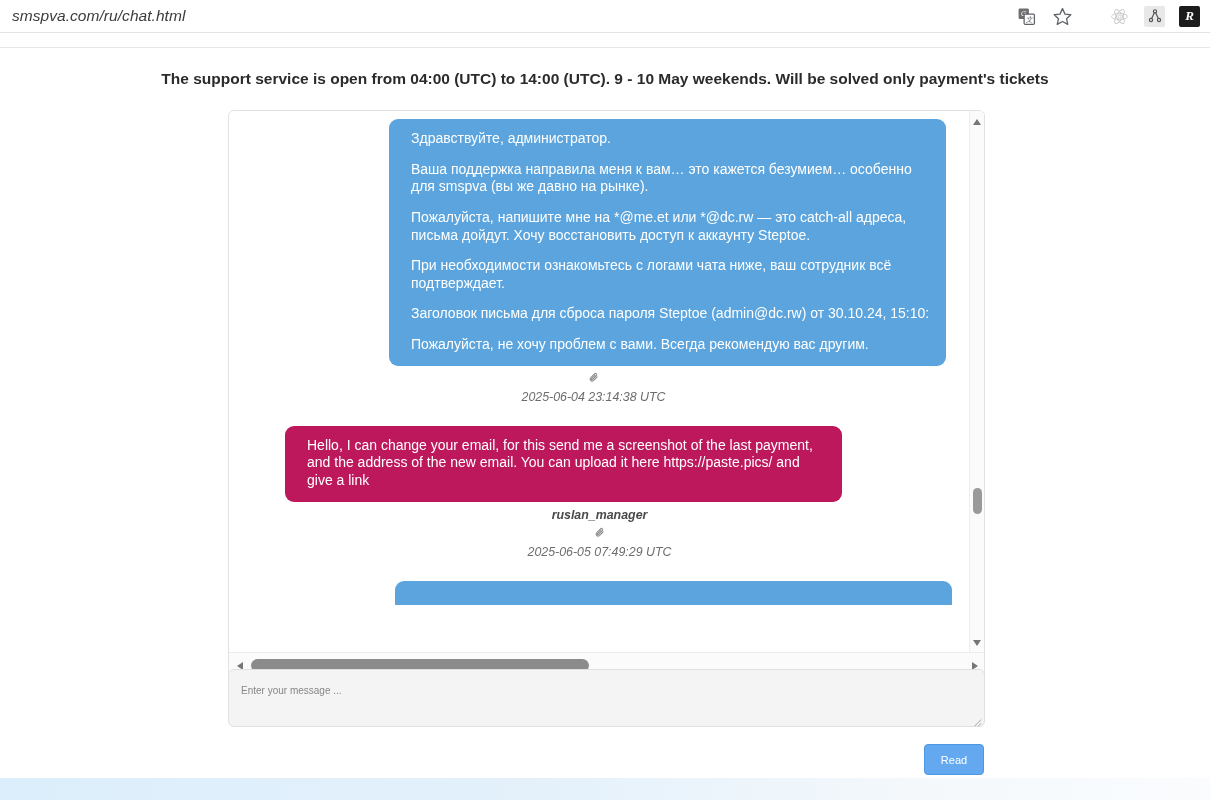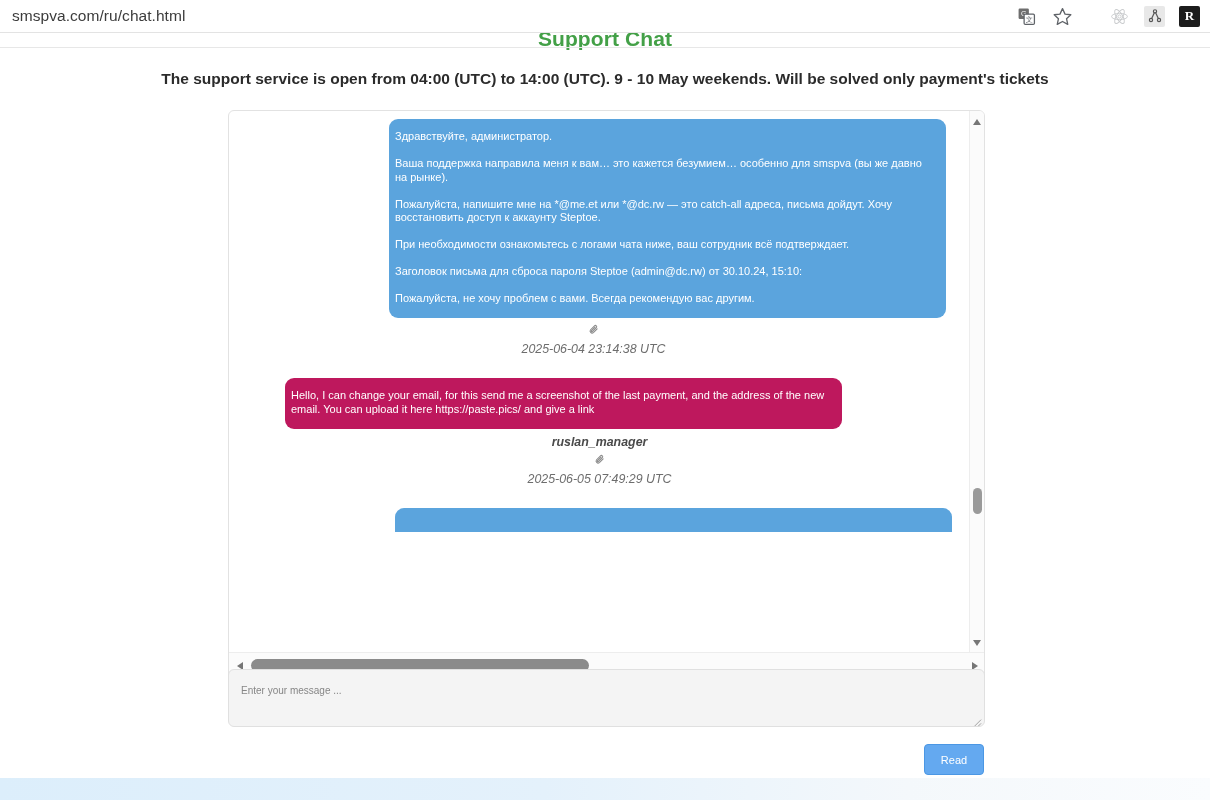--- a/index.html
+++ b/index.html
@@ -11,20 +11,21 @@
     overflow: hidden;
   }
 
   
   .browser-bar {
     position: absolute; top: 0; left: 0;
     width: 1210px; height: 33px;
     background: #ffffff;
     display: flex; align-items: center;
     border-bottom: 1px solid #e3e3e3;
+    font-style: italic;
   }
   .url-text {
     margin-left: 12px;
     font-size: 15.5px;
     color: #3c3c3c;
     letter-spacing: 0.05px;
     white-space: nowrap;
   }
   .toolbar-icons {
     margin-left: auto;
@@ -101,22 +102,22 @@
     width: 729px; height: 543px;
     overflow: hidden;
     padding: 8px 0 0 0;
   }
   .msg-row { display: flex; width: 100%; padding: 0 12px; }
   .msg-row.right { justify-content: flex-end; }
   .msg-row.left  { justify-content: flex-start; }
 
   .bubble {
     border-radius: 9px;
-    padding: 11px 14px 12px 6px;
-    font-size: 11px;
+    padding: 11px 14px 12px 22px;
+    font-size: 14px;
     line-height: 1.26;
     color: #ffffff;
   }
   .bubble.blue  { background: #5ba4dd; max-width: 557px; }
   .bubble.green { background: #be185d; max-width: 557px; margin-left: 44px; }
   .bubble p { margin: 0 0 13px 0; }
   .bubble p:last-child { margin-bottom: 0; }
   .bubble.green p { margin: 0; }
 
   .meta {
@@ -276,21 +277,20 @@
 
     <div class="ext-box ext-r">
       <span>R</span>
     </div>
 
   </div>
 </div>
 
 <div class="page">
 
-  <div class="page-title">Support Chat</div>
   <div class="title-rule"></div>
 
   <div class="notice">The support service is open from 04:00 (UTC) to 14:00 (UTC). 9 - 10 May weekends. Will be solved only payment's tickets</div>
 
   <div class="chat-panel">
 
     <div class="chat-scroll">
 
       <div class="msg-row right">
         <div class="bubble blue">

